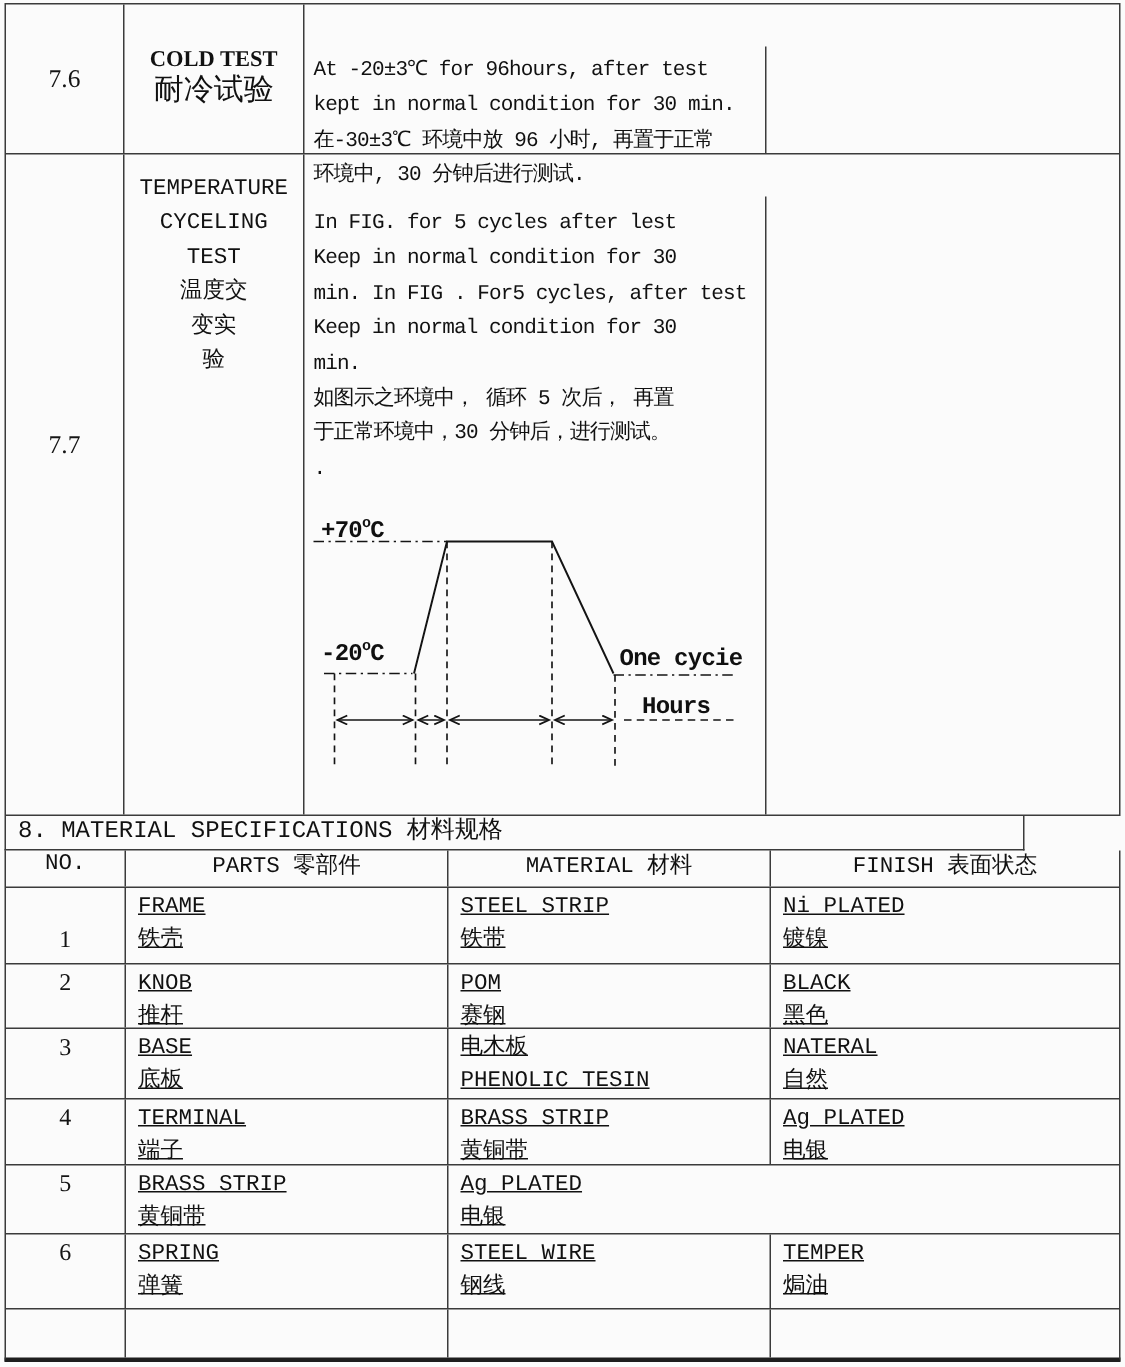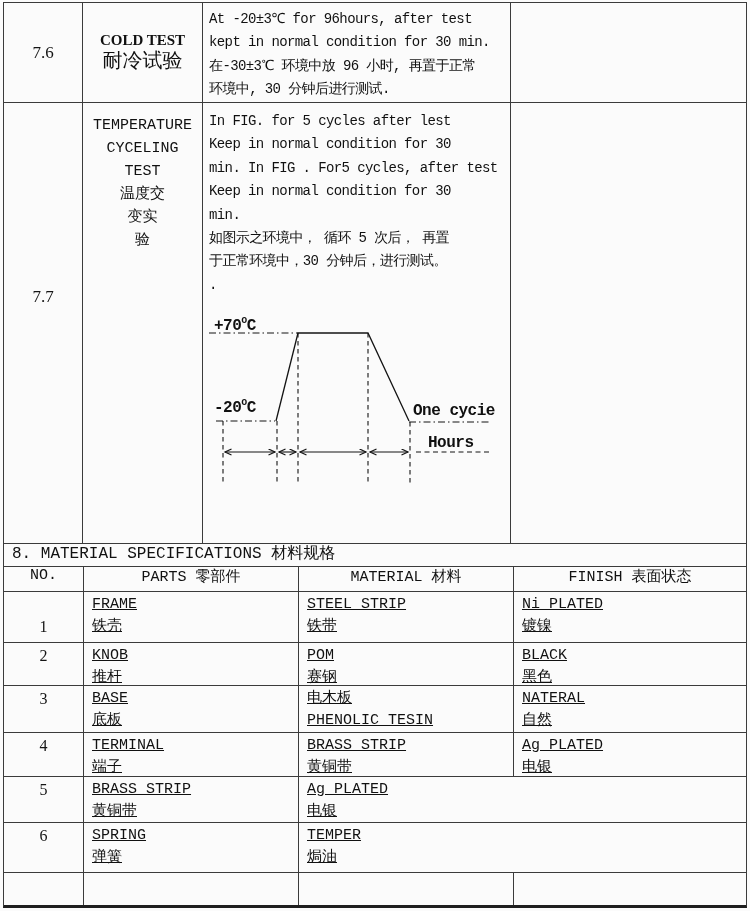--- a/index.html
+++ b/index.html
@@ -12,41 +12,41 @@
   .ttable {
     position:absolute; left:3px; top:2px; width:744px; height:542px;
     box-sizing:border-box; border:1px solid #3b3b3b;
   }
   .trow { display:flex; box-sizing:border-box; position:relative; }
   .trow-76 { height:100px; border-bottom:1px solid #3b3b3b; }
   .trow-77 { height:440px; }
   .tc { box-sizing:border-box; border-right:1px solid #3b3b3b; position:relative; }
   .tc-num   { width:79px; display:flex; justify-content:center; }
   .tc-name  { width:120px; text-align:center; }
-  .tc-desc  { width:308px; }
+  .tc-desc  { width:308px;margin-top:28px; }
   .tc-blank { flex:1; border-right:none; }
   .num-label {
     font-family:"Liberation Serif","DejaVu Serif",serif;
     font-size:17px; color:#141414;
   }
   .trow-76 .tc-num { align-items:center; }
   .trow-77 .tc-num { align-items:flex-start; }
   .trow-77 .num-label { padding-top:184px; }
   .trow-76 .tc-name { padding-top:26px; line-height:22px; }
   .cold-en { font-family:"Liberation Serif","DejaVu Serif",serif; font-weight:600; font-size:15px; }
   .cold-cn { font-size:20px; }
   .trow-77 .tc-name { padding-top:11px; line-height:23px; font-size:15px; }
   .desc { padding:5px 0 0 6px; font-size:14px; letter-spacing:-0.6px; line-height:23.4px; white-space:nowrap; }
   .trow-77 .desc { padding-top:7px; }
   
   .cycle-svg { position:absolute; left:0; top:190px; }
   .dlabel { font-family:"Liberation Mono","DejaVu Sans Mono",monospace; font-weight:700; font-size:16px; fill:#101010; letter-spacing:-0.5px; }
   
   .mtitle {
-    position:absolute; left:3px; top:544px; width:744px; height:23px;
+    position:absolute; left:3px; top:544px; width:680px; height:23px;
     box-sizing:border-box; border:1px solid #3b3b3b; border-top:none;
     font-size:16px; line-height:21px; padding-left:8px;
   }
   
   .mtable {
     position:absolute; left:3px; top:567px; width:744px;
     box-sizing:border-box; border:1px solid #3b3b3b; border-top:none; border-bottom:3px solid #1e1e1e;
   }
   .mrow { display:flex; box-sizing:border-box; border-bottom:1px solid #3b3b3b; }
   .mrow:last-child { border-bottom:none; }
@@ -238,20 +238,24 @@
         <div class="line">电银</div>
       </div>
     </div>
 
     <div class="mrow mdata r6">
       <div class="mc mc1"><span class="num-label">6</span></div>
       <div class="mc mc2">
         <div class="line">SPRING</div>
         <div class="line">弹簧</div>
       </div>
+      <div class="mc mc3">
+        <div class="line">STEEL WIRE</div>
+        <div class="line">钢线</div>
+      </div>
       <div class="mc mc4">
         <div class="line">TEMPER</div>
         <div class="line">焗油</div>
       </div>
     </div>
 
     <div class="mrow rempty">
       <div class="mc mc1"></div>
       <div class="mc mc2"></div>
       <div class="mc mc3"></div>

